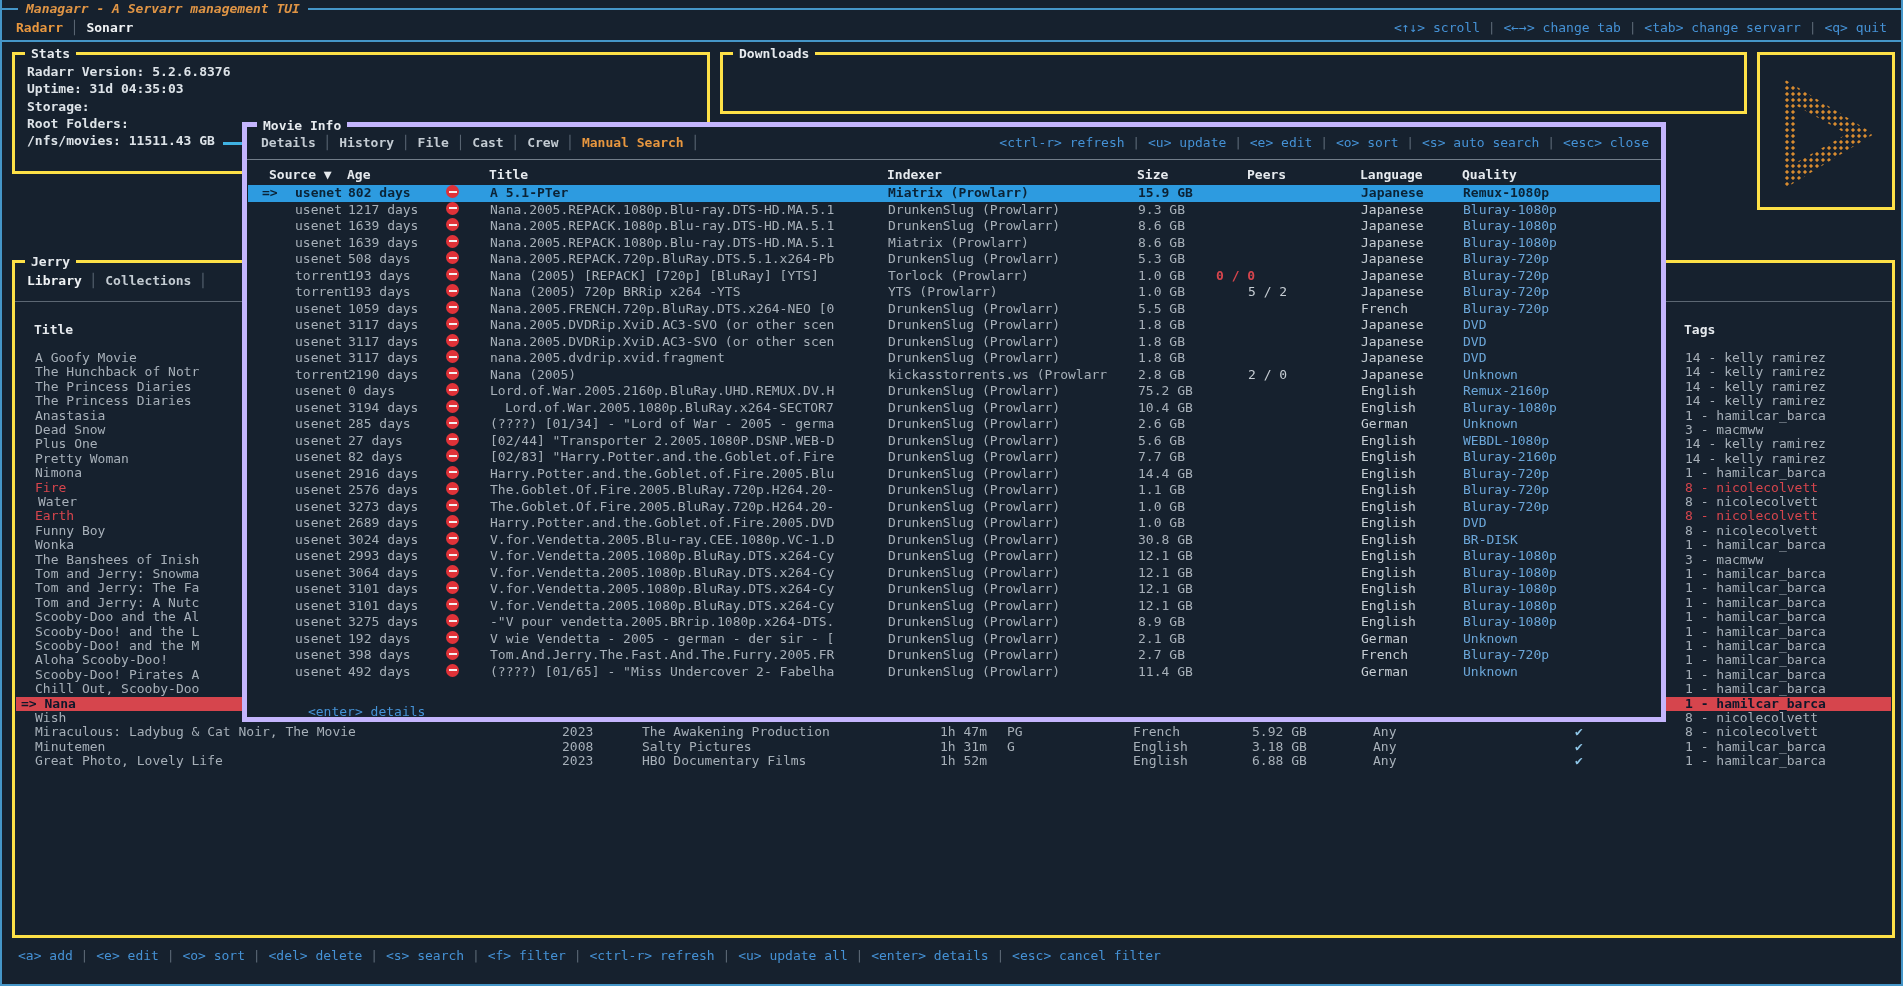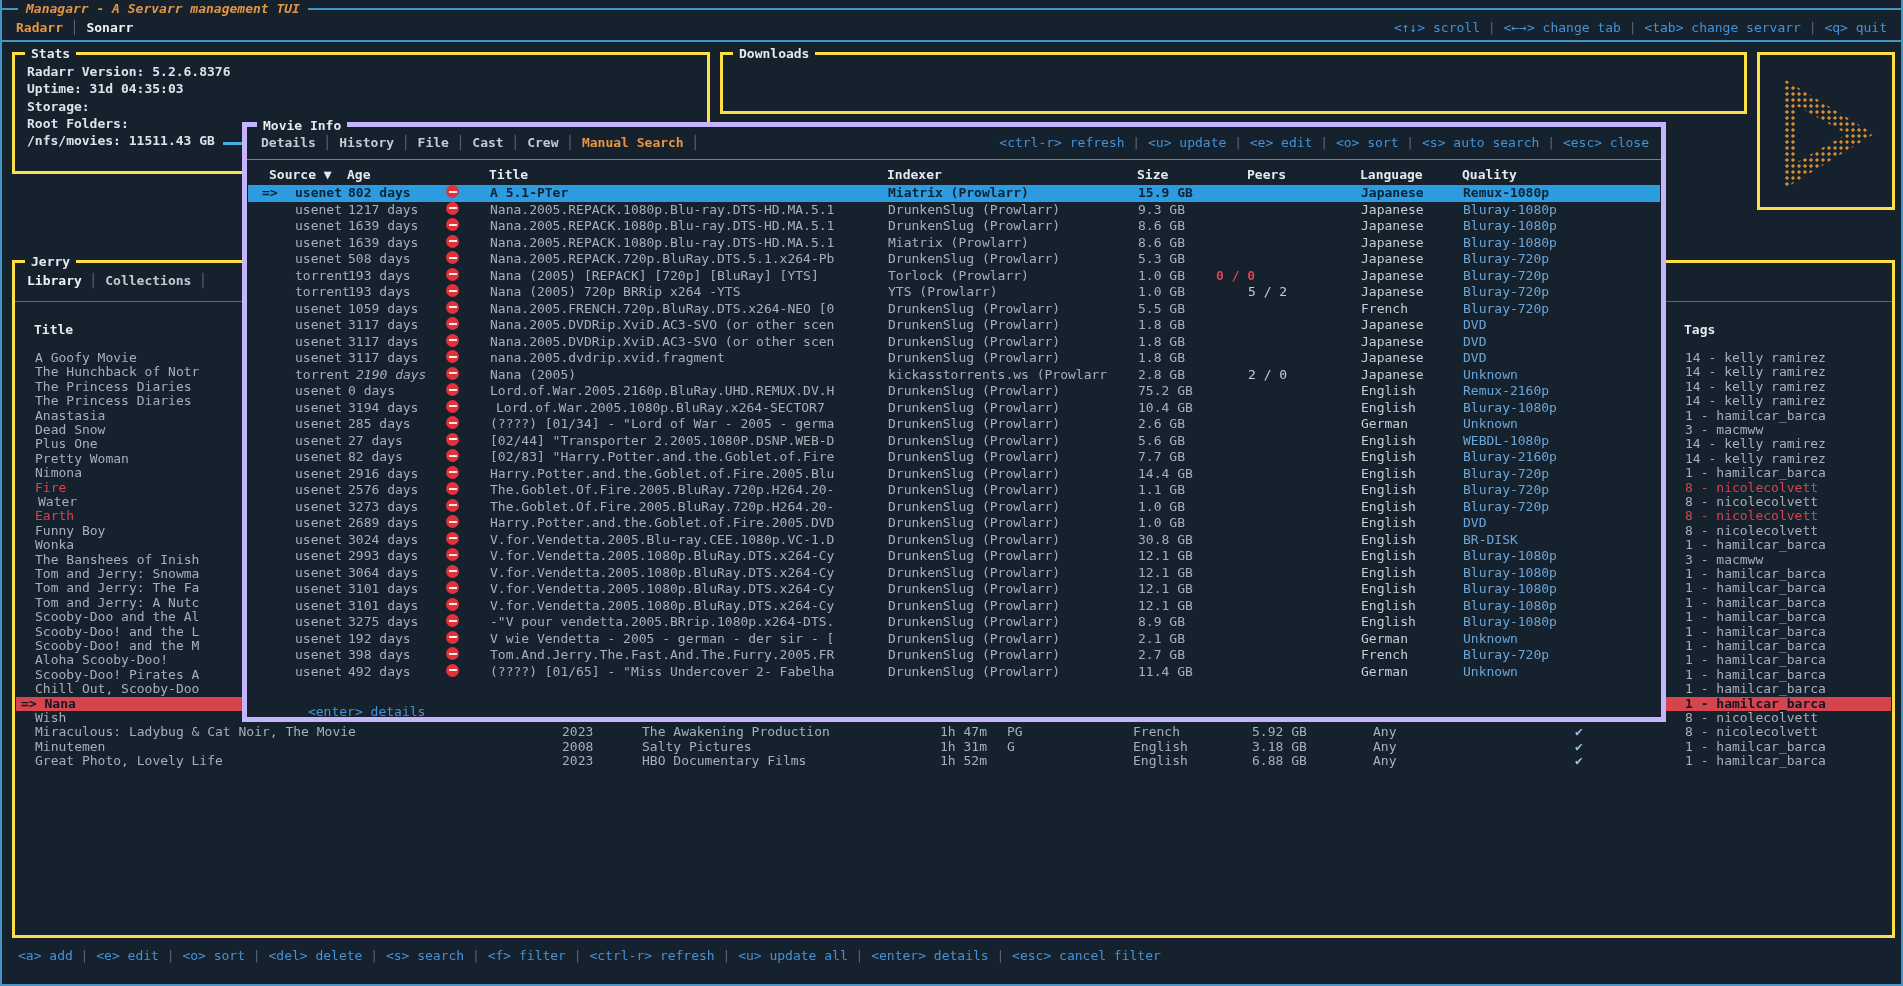--- a/index.html
+++ b/index.html
@@ -269,21 +269,21 @@
           <span style="left: 100px;">3117 days</span>
           <span style="left: 242px;">nana.2005.dvdrip.xvid.fragment</span>
           <span style="left: 640px;">DrunkenSlug (Prowlarr)</span>
           <span style="left: 890px;">1.8 GB</span>
           <span class="c-lang" style="left: 1113px;">Japanese</span>
           <span class="c-qual" style="left: 1215px;">DVD</span>
           <span class="no-icon" style="position: absolute; left: 198px;"></span>
         </div>
         <div class="trow" style="top: 239.5px;">
           <span style="left: 47px;">torrent</span>
-          <span style="left: 108px; font-style: italic;">2190 days</span>
+          <span style="left: 100px;">2190 days</span>
           <span style="left: 242px;">Nana (2005)</span>
           <span style="left: 640px;">kickasstorrents.ws (Prowlarr</span>
           <span style="left: 890px;">2.8 GB</span>
           <span class="c-peers" style="left: 1000px;">2 / 0</span>
           <span class="c-lang" style="left: 1113px;">Japanese</span>
           <span class="c-qual" style="left: 1215px;">Unknown</span>
           <span class="no-icon" style="position: absolute; left: 198px;"></span>
         </div>
         <div class="trow" style="top: 256px;">
           <span style="left: 47px;">usenet</span>
@@ -291,21 +291,21 @@
           <span style="left: 242px;">Lord.of.War.2005.2160p.BluRay.UHD.REMUX.DV.H</span>
           <span style="left: 640px;">DrunkenSlug (Prowlarr)</span>
           <span style="left: 890px;">75.2 GB</span>
           <span class="c-lang" style="left: 1113px;">English</span>
           <span class="c-qual" style="left: 1215px;">Remux-2160p</span>
           <span class="no-icon" style="position: absolute; left: 198px;"></span>
         </div>
         <div class="trow" style="top: 272.5px;">
           <span style="left: 47px;">usenet</span>
           <span style="left: 100px;">3194 days</span>
-          <span style="left: 248px;">Lord.of.War.2005.1080p.BluRay.x264-SECTOR7</span>
+          <span style="left: 257px;">Lord.of.War.2005.1080p.BluRay.x264-SECTOR7</span>
           <span style="left: 640px;">DrunkenSlug (Prowlarr)</span>
           <span style="left: 890px;">10.4 GB</span>
           <span class="c-lang" style="left: 1113px;">English</span>
           <span class="c-qual" style="left: 1215px;">Bluray-1080p</span>
           <span class="no-icon" style="position: absolute; left: 198px;"></span>
         </div>
         <div class="trow" style="top: 289px;">
           <span style="left: 47px;">usenet</span>
           <span style="left: 100px;">285 days</span>
           <span style="left: 242px;">(????) [01/34] - "Lord of War - 2005 - germa</span>

